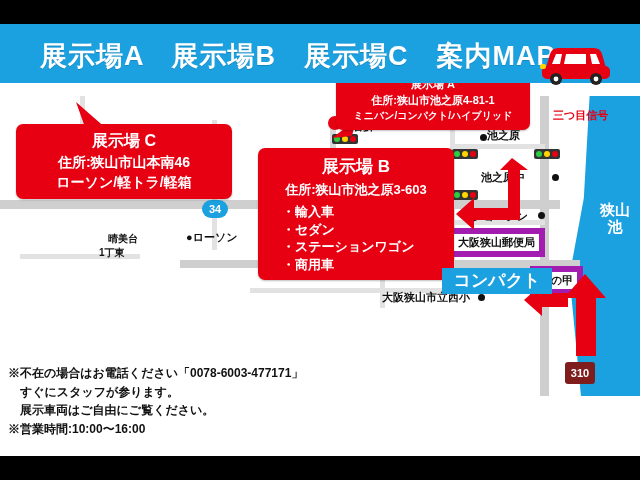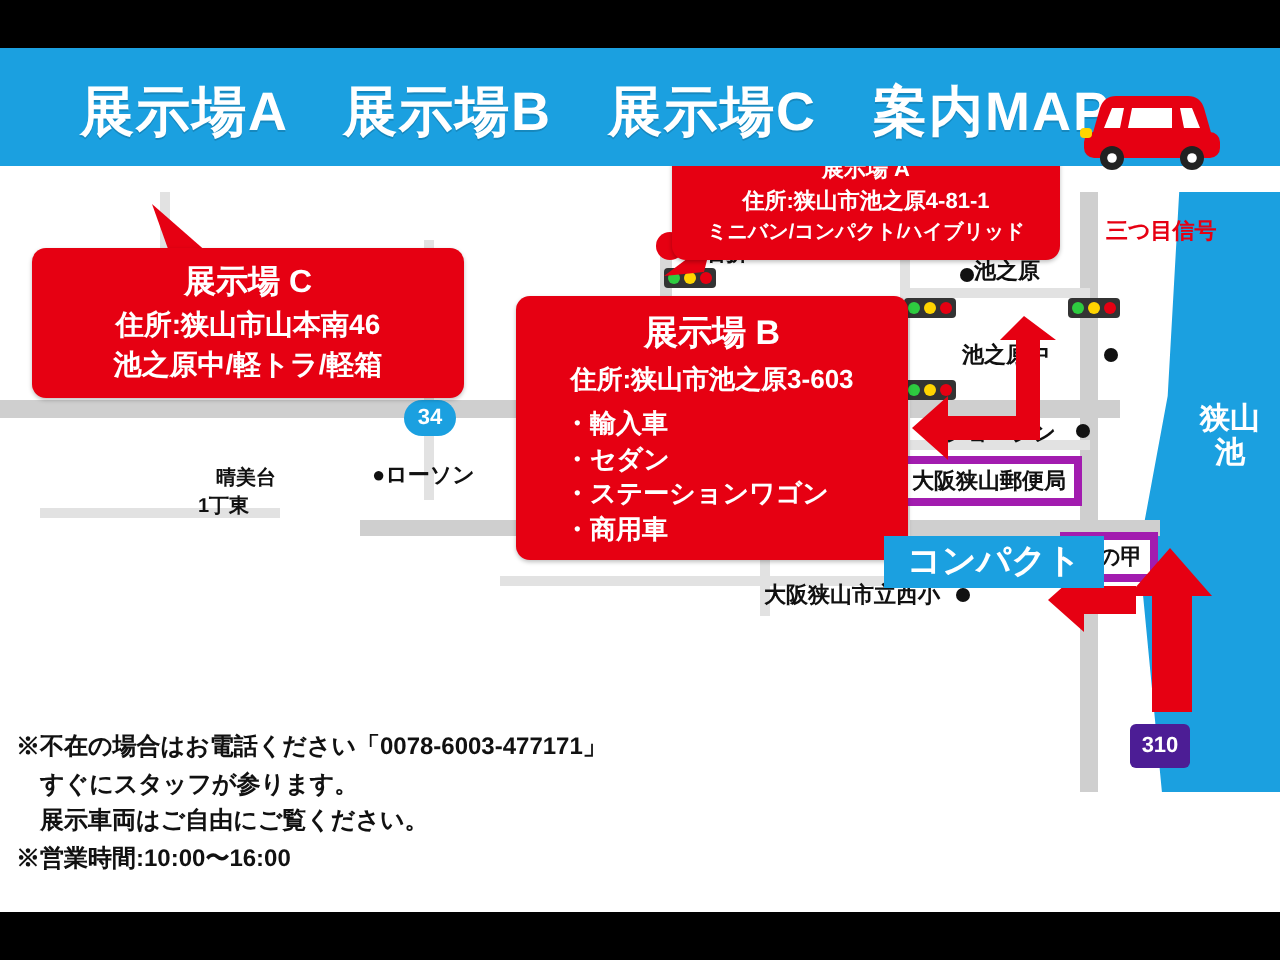--- a/index.html
+++ b/index.html
@@ -95,33 +95,33 @@
   
   .shop-badge{
     position:absolute;left:442px;top:244px;width:110px;height:26px;
     background:#1ba0e0;color:#fff;z-index:26;
     font-weight:bold;font-size:17px;text-align:center;line-height:26px;
     letter-spacing:0;
   }
 
   
   .boxlabel{
-    position:absolute;z-index:20;background:#fff;border:4px solid #a21caf;
+    position:absolute;z-index:20;background:#fff;border:6px solid #a21caf;
     font-size:11px;font-weight:bold;color:#111;padding:1px 4px;white-space:nowrap;
   }
 
   
   .rt-circle{
     position:absolute;z-index:20;width:26px;height:18px;border-radius:9px;
     background:#1ba0e0;color:#fff;font-size:11px;font-weight:bold;
     text-align:center;line-height:18px;
   }
   .rt-shield{
     position:absolute;z-index:20;width:30px;height:22px;
-    background:#4c1d95;color:#fff;font-size:11px;font-weight:bold;
+    background:#7f1d1d;color:#fff;font-size:11px;font-weight:bold;
     text-align:center;line-height:22px;border-radius:3px;
   }
 
   
   .signal{
     position:absolute;z-index:22;width:26px;height:10px;background:#333;
     border-radius:2px;
   }
   .signal i{position:absolute;top:2px;width:6px;height:6px;border-radius:50%;display:block;}
   .signal i:nth-child(1){left:2px;background:#2ecc40;}
@@ -245,21 +245,21 @@
 
     <div class="boxlabel" style="left:448px;top:204px;">大阪狭山郵便局</div>
     <div class="boxlabel" style="left:530px;top:242px;">亀の甲</div>
 
     <div class="rt-circle" style="left:202px;top:176px;">34</div>
     <div class="rt-shield" style="left:565px;top:338px;">310</div>
 
     <div class="callout" id="callout-c">
       <div class="c-title">展示場 C</div>
       <div class="c-addr">住所:狭山市山本南46</div>
-      <div class="c-line">池之原中/軽トラ/軽箱</div>
+      <div class="c-line">ローソン/軽トラ/軽箱</div>
     </div>
     <svg class="tail" style="left:70px;top:78px;width:40px;height:30px;" viewBox="0 0 40 30">
       <path d="M6 0 L38 28 L16 28 Z" fill="#e60012"></path>
     </svg>
 
     <div class="callout" id="callout-a">
       <div class="c-title">展示場 A</div>
       <div class="c-addr">住所:狭山市池之原4-81-1</div>
       <div class="c-line">ミニバン/コンパクト/ハイブリッド</div>
     </div>

